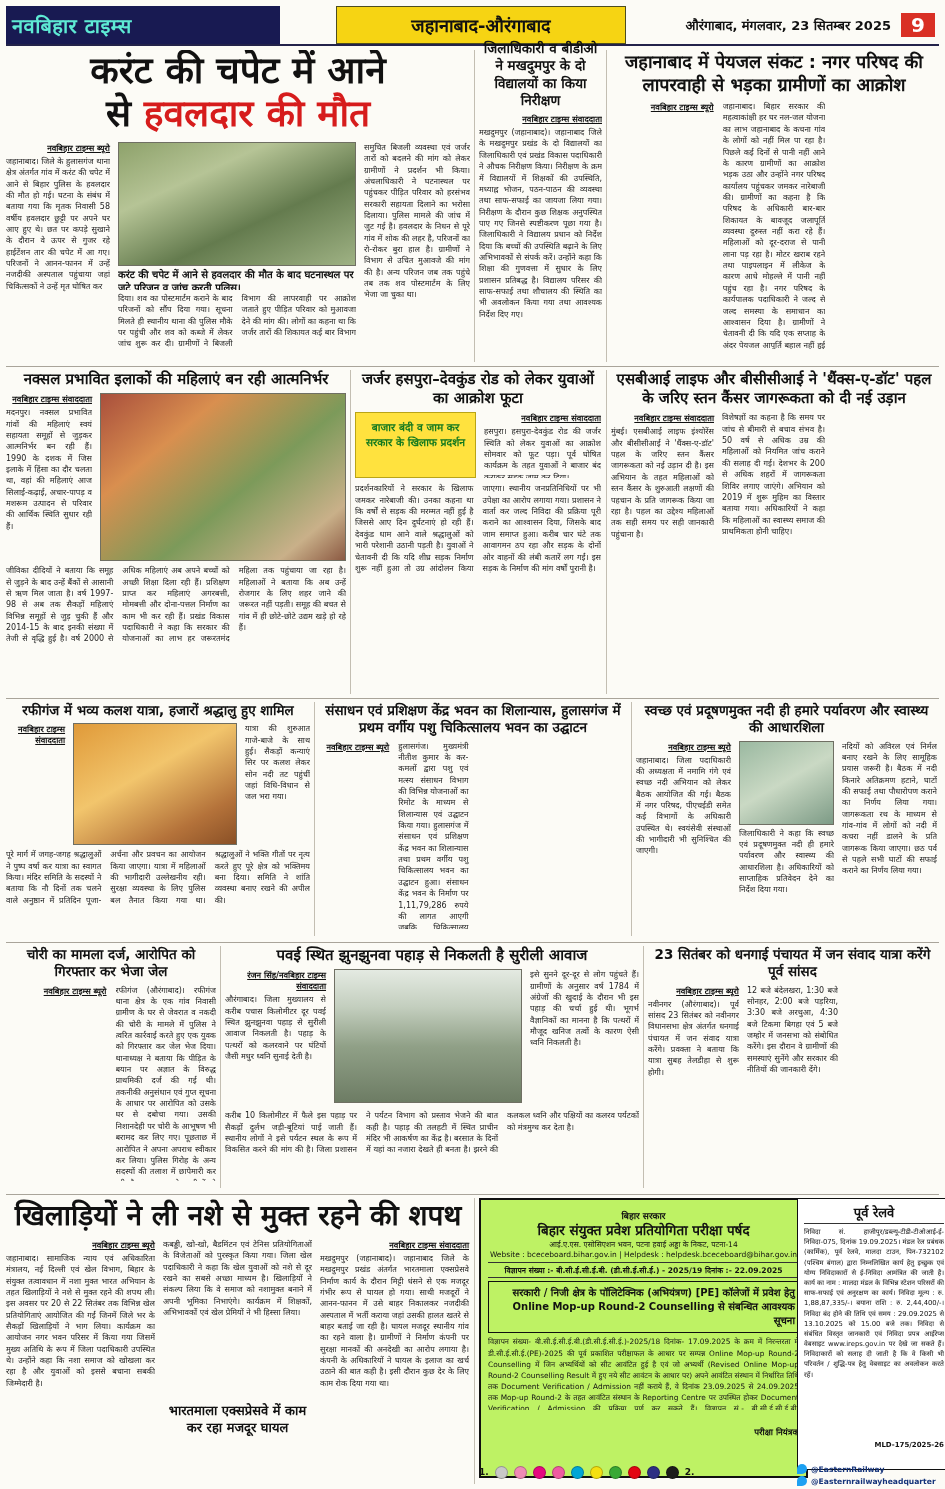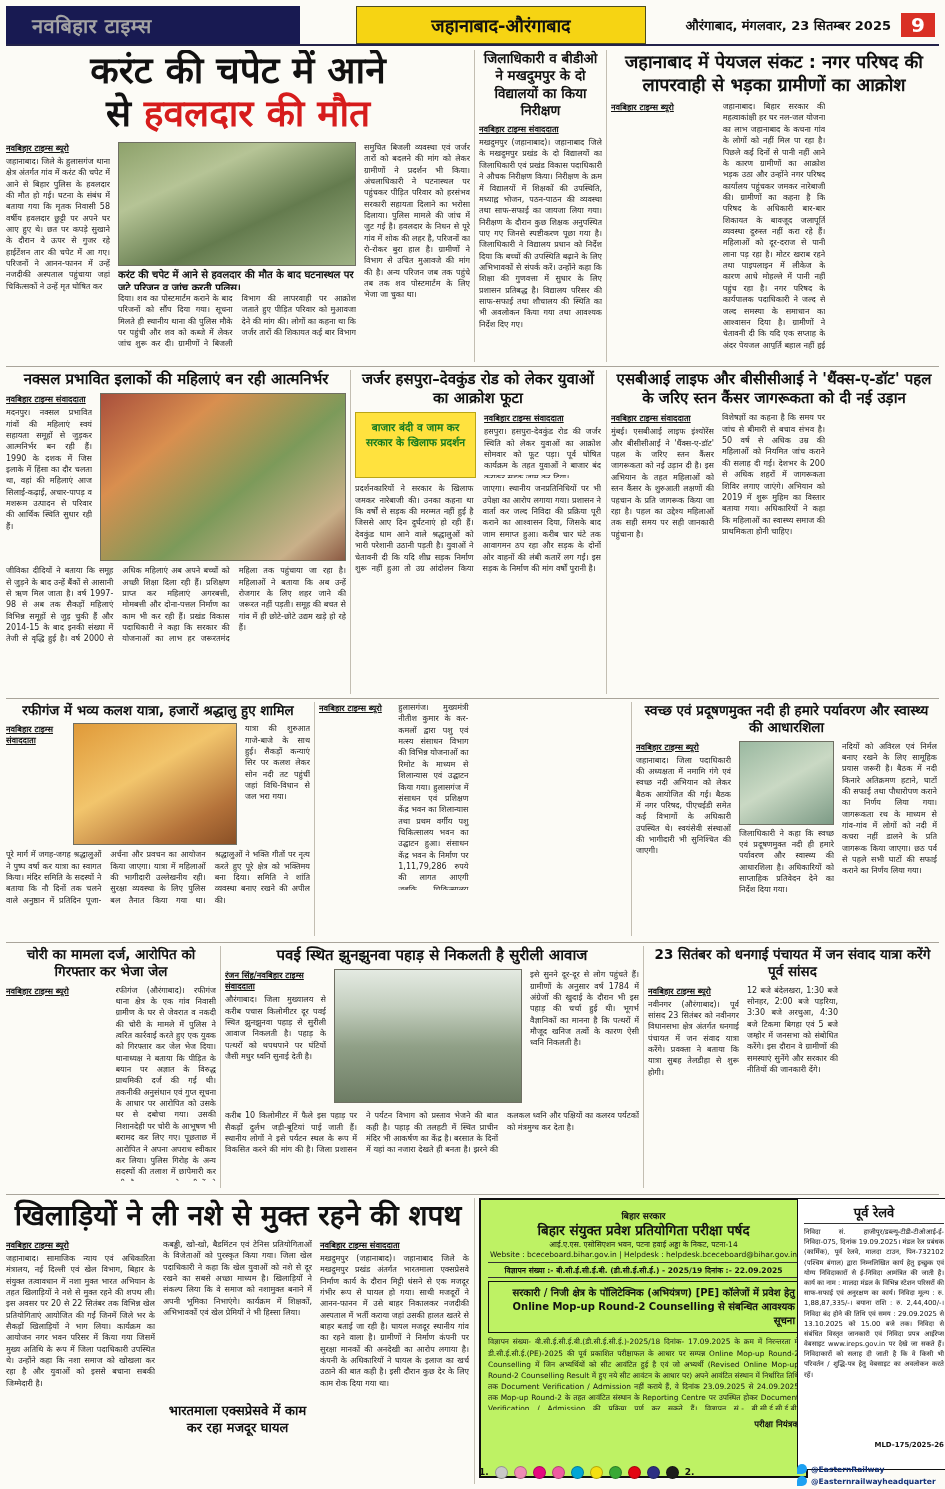--- a/index.html
+++ b/index.html
@@ -1,36 +1,36 @@
 <!DOCTYPE html>
 <html><head>
 <meta charset="utf-8">
 <style>
   html,body{margin:0;padding:0;background:#9a9a9a;}
   .page{position:relative;width:945px;height:1489px;margin:0 auto;background:#fcfbf6;
         font-family:"DejaVu Sans","Liberation Sans",sans-serif;color:#111;overflow:hidden;}
   
   .header{position:absolute;left:6px;top:6px;width:933px;height:38px;display:flex;align-items:stretch;border-bottom:2.5px solid #23234a;}
-  .mast-left{background:#181a52;color:#a3a3a3;width:268px;display:flex;align-items:center;padding-left:26px;font-size:20px;font-weight:800;letter-spacing:.5px;}
+  .mast-left{background:#181a52;color:#5eead4;width:268px;display:flex;align-items:center;padding-left:6px;font-size:20px;font-weight:800;letter-spacing:.5px;}
   .mast-gap{width:56px;}
   .mast-center{background:#f6d413;border:1px solid #4d4d20;flex:0 0 288px;display:flex;align-items:center;justify-content:center;font-size:18px;font-weight:800;}
   .mast-right{flex:1;display:flex;align-items:center;justify-content:flex-end;font-size:13px;font-weight:600;gap:10px;padding-right:4px;}
   .page-box{background:#d93025;color:#fff;width:34px;display:flex;align-items:center;justify-content:center;font-size:20px;font-weight:800;}
   
   .hrule{position:absolute;left:6px;width:933px;border-top:1px solid #a9a49a;}
   .vrule{position:absolute;width:0;border-left:1px solid #c3beb2;}
   
   .art{position:absolute;overflow:hidden;}
   .h-xl{font-size:37px;font-weight:800;text-align:center;line-height:1.16;margin:0 0 6px;}
   .h-xl .red{color:#d61c1c;}
   .h-lg{font-size:18px;font-weight:800;text-align:center;line-height:1.28;margin:0 0 5px;}
   .h-md{font-size:15px;font-weight:800;text-align:center;line-height:1.28;margin:0 0 4px;}
   .h-sm{font-size:13.5px;font-weight:800;text-align:center;line-height:1.28;margin:0 0 4px;}
   .h-xs{font-size:13px;font-weight:800;text-align:center;line-height:1.3;margin:6px 0 3px;}
-  .byline{font-size:8.2px;font-weight:700;text-align:left;text-decoration:underline;margin:0 0 3px;}
+  .byline{font-size:8.2px;font-weight:700;text-align:right;text-decoration:underline;margin:0 0 3px;}
   .body-txt{font-size:8px;line-height:1.42;text-align:justify;color:#232323;overflow:hidden;}
   .caption{font-size:10px;font-weight:700;line-height:1.35;margin:2px 0 3px;overflow:hidden;}
   .cols2{column-count:2;column-gap:9px;}
   .cols3{column-count:3;column-gap:9px;}
   .cols4{column-count:4;column-gap:9px;}
   .row{display:flex;gap:8px;}
   .ph{border:1px solid #6f6f63;flex:0 0 auto;}
   .photo-canopy{background:linear-gradient(155deg,#8ea26b 0%,#b6c496 30%,#647b4e 62%,#9fb284 100%);}
   .photo-women{background:linear-gradient(140deg,#a94f3c 0%,#d98f4f 28%,#7c9a5a 58%,#c9b089 85%,#8c5a43 100%);}
   .photo-sbi{background:linear-gradient(150deg,#d9cfd9 0%,#f0e4ec 38%,#b9afc8 75%,#8f86a3 100%);}
@@ -42,21 +42,21 @@
   
   .ad-box{position:absolute;border:2.5px solid #101010;background:#bef264;padding:9px 7px;overflow:hidden;}
   .ad-govt{font-size:9px;font-weight:700;text-align:center;}
   .ad-board{font-size:13.5px;font-weight:800;text-align:center;line-height:1.25;}
   .ad-addr{font-size:7.5px;text-align:center;}
   .ad-web{font-size:7.5px;text-align:center;margin-top:1px;}
   .ad-advtno{font-size:7.6px;font-weight:700;text-align:center;border-top:1px solid #333;border-bottom:1px solid #333;padding:2px 0;margin:3px 0;}
   .ad-exambar{background:#101010;color:#fff;font-weight:800;font-size:11.5px;text-align:center;padding:4px 2px;margin:3px 0;line-height:1.35;}
   .ad-notice{border:1.6px solid #101010;font-weight:800;font-size:10px;text-align:right;padding:4px 3px;margin:3px 0;line-height:1.42;}
   .ad-body{font-size:7.4px;text-align:justify;line-height:1.5;overflow:hidden;}
-  .ad-sign{font-size:8.5px;font-weight:700;text-align:right;margin-top:8px;}
+  .ad-sign{font-size:8.5px;font-weight:700;text-align:right;margin-top:16px;}
   .rail-box{position:absolute;border:1.6px solid #101010;background:#fff;padding:4px 6px;overflow:hidden;}
   .rail-title{font-size:13px;font-weight:800;text-align:center;border-bottom:1px solid #333;padding-bottom:2px;margin-bottom:3px;}
   .rail-body{font-size:6.8px;text-align:justify;line-height:1.5;overflow:hidden;}
   .rail-ref{font-size:7px;font-weight:700;text-align:right;margin-top:2px;}
   .dots-row{position:absolute;display:flex;align-items:center;gap:6px;font-size:9px;font-weight:700;}
   .dot{width:11px;height:11px;border-radius:50%;display:inline-block;border:1px solid rgba(0,0,0,.25);}
   .social{position:absolute;display:flex;flex-direction:column;gap:2px;}
   .social-line{display:flex;align-items:center;font-size:7.6px;font-weight:700;color:#14337a;}
   .bird{width:10px;height:10px;border-radius:50% 50% 50% 0;background:#1da1f2;margin-right:4px;flex:0 0 auto;}
 </style>
@@ -100,21 +100,21 @@
         <div class="ph photo-canopy" style="width:236px;height:122px"></div>
         <div class="caption" style="height:22px">करंट की चपेट में आने से हवलदार की मौत के बाद घटनास्थल पर जुटे परिजन व जांच करती पुलिस।</div>
         <div class="body-txt cols2" style="height:60px">दिया। शव का पोस्टमार्टम कराने के बाद परिजनों को सौंप दिया गया। सूचना मिलते ही स्थानीय थाना की पुलिस मौके पर पहुंची और शव को कब्जे में लेकर जांच शुरू कर दी। ग्रामीणों ने बिजली विभाग की लापरवाही पर आक्रोश जताते हुए पीड़ित परिवार को मुआवजा देने की मांग की। लोगों का कहना था कि जर्जर तारों की शिकायत कई बार विभाग से की गई थी लेकिन कोई सुनवाई नहीं हुई।</div>
       </div>
       <div style="width:106px">
         <div class="body-txt" style="height:212px">समुचित बिजली व्यवस्था एवं जर्जर तारों को बदलने की मांग को लेकर ग्रामीणों ने प्रदर्शन भी किया। अंचलाधिकारी ने घटनास्थल पर पहुंचकर पीड़ित परिवार को हरसंभव सरकारी सहायता दिलाने का भरोसा दिलाया। पुलिस मामले की जांच में जुट गई है। हवलदार के निधन से पूरे गांव में शोक की लहर है, परिजनों का रो-रोकर बुरा हाल है। ग्रामीणों ने विभाग से उचित मुआवजे की मांग की है। अन्य परिजन जब तक पहुंचे तब तक शव पोस्टमार्टम के लिए भेजा जा चुका था।</div>
       </div>
     </div>
   </section>
 
-  <section class="art" style="left:479px;top:50px;width:123px;height:312px">
+  <section class="art" style="left:479px;top:40px;width:123px;height:312px">
     <h2 class="h-sm">जिलाधिकारी व बीडीओ ने मखदुमपुर के दो विद्यालयों का किया निरीक्षण</h2>
     <div class="byline">नवबिहार टाइम्स संवाददाता</div>
     <div class="body-txt" style="height:222px">मखदुमपुर (जहानाबाद)। जहानाबाद जिले के मखदुमपुर प्रखंड के दो विद्यालयों का जिलाधिकारी एवं प्रखंड विकास पदाधिकारी ने औचक निरीक्षण किया। निरीक्षण के क्रम में विद्यालयों में शिक्षकों की उपस्थिति, मध्याह्न भोजन, पठन-पाठन की व्यवस्था तथा साफ-सफाई का जायजा लिया गया। निरीक्षण के दौरान कुछ शिक्षक अनुपस्थित पाए गए जिनसे स्पष्टीकरण पूछा गया है। जिलाधिकारी ने विद्यालय प्रधान को निर्देश दिया कि बच्चों की उपस्थिति बढ़ाने के लिए अभिभावकों से संपर्क करें। उन्होंने कहा कि शिक्षा की गुणवत्ता में सुधार के लिए प्रशासन प्रतिबद्ध है। विद्यालय परिसर की साफ-सफाई तथा शौचालय की स्थिति का भी अवलोकन किया गया तथा आवश्यक निर्देश दिए गए।</div>
   </section>
 
   <section class="art" style="left:611px;top:50px;width:326px;height:312px">
     <h2 class="h-lg">जहानाबाद में पेयजल संकट : नगर परिषद की लापरवाही से भड़का ग्रामीणों का आक्रोश</h2>
     <div class="cols3" style="height:248px;overflow:hidden">
       <div class="byline">नवबिहार टाइम्स ब्यूरो</div>
       <div class="body-txt">जहानाबाद। बिहार सरकार की महत्वाकांक्षी हर घर नल-जल योजना का लाभ जहानाबाद के कचना गांव के लोगों को नहीं मिल पा रहा है। पिछले कई दिनों से पानी नहीं आने के कारण ग्रामीणों का आक्रोश भड़क उठा और उन्होंने नगर परिषद कार्यालय पहुंचकर जमकर नारेबाजी की। ग्रामीणों का कहना है कि परिषद के अधिकारी बार-बार शिकायत के बावजूद जलापूर्ति व्यवस्था दुरुस्त नहीं करा रहे हैं। महिलाओं को दूर-दराज से पानी लाना पड़ रहा है। मोटर खराब रहने तथा पाइपलाइन में लीकेज के कारण आधे मोहल्ले में पानी नहीं पहुंच रहा है। नगर परिषद के कार्यपालक पदाधिकारी ने जल्द से जल्द समस्या के समाधान का आश्वासन दिया है। ग्रामीणों ने चेतावनी दी कि यदि एक सप्ताह के अंदर पेयजल आपूर्ति बहाल नहीं हुई तो वे सड़क जाम कर आंदोलन करेंगे। मौके पर वार्ड पार्षदों ने भी अधिकारियों से मिलकर समस्या के शीघ्र समाधान की मांग की। गर्मी बढ़ने के साथ जलस्तर नीचे जाने से चापाकल भी सूखने लगे हैं जिससे समस्या और विकराल हो गई है। लोगों ने कहा कि टैंकर से पानी पहुंचाने की व्यवस्था तत्काल की जाए। कार्यपालक पदाधिकारी ने बताया कि नई पाइपलाइन बिछाने का प्रस्ताव स्वीकृति के लिए भेजा गया है और राशि आवंटित होते ही काम शुरू कर दिया जाएगा। इधर खराब मोटर बदलने की प्रक्रिया शुरू कर दी गई है।</div>
@@ -166,20 +166,21 @@
       </div>
       <div class="ph photo-kalash" style="width:162px;height:120px"></div>
       <div style="width:66px">
         <div class="body-txt" style="height:120px">यात्रा की शुरुआत गाजे-बाजे के साथ हुई। सैकड़ों कन्याएं सिर पर कलश लेकर सोन नदी तट पहुंचीं जहां विधि-विधान से जल भरा गया।</div>
       </div>
     </div>
     <div class="body-txt cols3" style="height:70px;margin-top:4px">पूरे मार्ग में जगह-जगह श्रद्धालुओं ने पुष्प वर्षा कर यात्रा का स्वागत किया। मंदिर समिति के सदस्यों ने बताया कि नौ दिनों तक चलने वाले अनुष्ठान में प्रतिदिन पूजा-अर्चना और प्रवचन का आयोजन किया जाएगा। यात्रा में महिलाओं की भागीदारी उल्लेखनीय रही। सुरक्षा व्यवस्था के लिए पुलिस बल तैनात किया गया था। श्रद्धालुओं ने भक्ति गीतों पर नृत्य करते हुए पूरे क्षेत्र को भक्तिमय बना दिया। समिति ने शांति व्यवस्था बनाए रखने की अपील की।</div>
   </section>
 
   <section class="art" style="left:319px;top:702px;width:308px;height:234px">
+    <h2 class="h-sm">संसाधन एवं प्रशिक्षण केंद्र भवन का शिलान्यास, हुलासगंज में प्रथम वर्गीय पशु चिकित्सालय भवन का उद्घाटन</h2>
     <div class="cols4" style="height:188px;overflow:hidden">
       <div class="byline">नवबिहार टाइम्स ब्यूरो</div>
       <div class="body-txt">हुलासगंज। मुख्यमंत्री नीतीश कुमार के कर-कमलों द्वारा पशु एवं मत्स्य संसाधन विभाग की विभिन्न योजनाओं का रिमोट के माध्यम से शिलान्यास एवं उद्घाटन किया गया। हुलासगंज में संसाधन एवं प्रशिक्षण केंद्र भवन का शिलान्यास तथा प्रथम वर्गीय पशु चिकित्सालय भवन का उद्घाटन हुआ। संसाधन केंद्र भवन के निर्माण पर 1,11,79,286 रुपये की लागत आएगी जबकि चिकित्सालय भवन 10.9435 लाख रुपये से बनकर तैयार हुआ है। इस अवसर पर जिला पदाधिकारी, पशुपालन पदाधिकारी समेत कई अधिकारी उपस्थित थे। अधिकारियों ने बताया कि नए भवन से पशुपालकों को बेहतर स्वास्थ्य सुविधाएं मिलेंगी और किसानों की आय में वृद्धि होगी। पशु चिकित्सकों की प्रतिनियुक्ति भी शीघ्र की जाएगी। इस योजना से क्षेत्र के हजारों पशुपालक लाभान्वित होंगे। भवन में आधुनिक उपकरण, दवा भंडारण कक्ष एवं प्रशिक्षण हॉल की सुविधा होगी। मुख्यमंत्री ने राज्यभर में ऐसी कई योजनाओं का शुभारंभ किया जिनकी कुल लागत करोड़ों रुपये है। स्थानीय जनप्रतिनिधियों ने भी कार्यक्रम में भाग लिया और सरकार का आभार जताया। कार्यक्रम का सीधा प्रसारण देखने के लिए बड़ी संख्या में लोग जुटे रहे।</div>
     </div>
   </section>
 
   <section class="art" style="left:636px;top:702px;width:301px;height:234px">
     <h2 class="h-sm">स्वच्छ एवं प्रदूषणमुक्त नदी ही हमारे पर्यावरण और स्वास्थ्य की आधारशिला</h2>
     <div class="row">
       <div style="width:95px">
@@ -202,21 +203,21 @@
       <div class="byline">नवबिहार टाइम्स ब्यूरो</div>
       <div class="body-txt">रफीगंज (औरंगाबाद)। रफीगंज थाना क्षेत्र के एक गांव निवासी ग्रामीण के घर से जेवरात व नकदी की चोरी के मामले में पुलिस ने त्वरित कार्रवाई करते हुए एक युवक को गिरफ्तार कर जेल भेज दिया। थानाध्यक्ष ने बताया कि पीड़ित के बयान पर अज्ञात के विरुद्ध प्राथमिकी दर्ज की गई थी। तकनीकी अनुसंधान एवं गुप्त सूचना के आधार पर आरोपित को उसके घर से दबोचा गया। उसकी निशानदेही पर चोरी के आभूषण भी बरामद कर लिए गए। पूछताछ में आरोपित ने अपना अपराध स्वीकार कर लिया। पुलिस गिरोह के अन्य सदस्यों की तलाश में छापेमारी कर रही है। थानाध्यक्ष ने ग्रामीणों से संदिग्ध गतिविधियों की सूचना देने की अपील की। मामले की जांच जारी है।</div>
     </div>
   </section>
 
   <section class="art" style="left:225px;top:946px;width:414px;height:244px">
     <h2 class="h-md">पवई स्थित झुनझुनवा पहाड़ से निकलती है सुरीली आवाज</h2>
     <div class="row">
       <div style="width:102px">
         <div class="byline">रंजन सिंह/नवबिहार टाइम्स संवाददाता</div>
-        <div class="body-txt" style="height:112px">औरंगाबाद। जिला मुख्यालय से करीब पचास किलोमीटर दूर पवई स्थित झुनझुनवा पहाड़ से सुरीली आवाज निकलती है। पहाड़ के पत्थरों को थपथपाने पर घंटियों जैसी मधुर ध्वनि सुनाई देती है।</div>
+        <div class="body-txt" style="height:112px">औरंगाबाद। जिला मुख्यालय से करीब पचास किलोमीटर दूर पवई स्थित झुनझुनवा पहाड़ से सुरीली आवाज निकलती है। पहाड़ के पत्थरों को कलरवाने पर घंटियों जैसी मधुर ध्वनि सुनाई देती है।</div>
       </div>
       <div class="ph photo-pahad" style="width:186px;height:132px"></div>
       <div style="width:110px">
         <div class="body-txt" style="height:132px">इसे सुनने दूर-दूर से लोग पहुंचते हैं। ग्रामीणों के अनुसार वर्ष 1784 में अंग्रेजों की खुदाई के दौरान भी इस पहाड़ की चर्चा हुई थी। भूगर्भ वैज्ञानिकों का मानना है कि पत्थरों में मौजूद खनिज तत्वों के कारण ऐसी ध्वनि निकलती है।</div>
       </div>
     </div>
     <div class="body-txt cols3" style="height:64px;margin-top:4px">करीब 10 किलोमीटर में फैले इस पहाड़ पर सैकड़ों दुर्लभ जड़ी-बूटियां पाई जाती हैं। स्थानीय लोगों ने इसे पर्यटन स्थल के रूप में विकसित करने की मांग की है। जिला प्रशासन ने पर्यटन विभाग को प्रस्ताव भेजने की बात कही है। पहाड़ की तलहटी में स्थित प्राचीन मंदिर भी आकर्षण का केंद्र है। बरसात के दिनों में यहां का नजारा देखते ही बनता है। झरने की कलकल ध्वनि और पक्षियों का कलरव पर्यटकों को मंत्रमुग्ध कर देता है।</div>
   </section>
 
   <section class="art" style="left:648px;top:946px;width:289px;height:244px">

